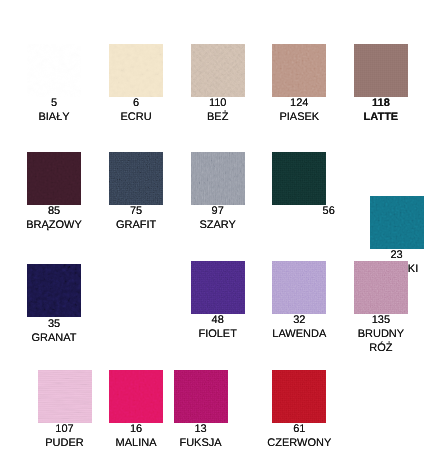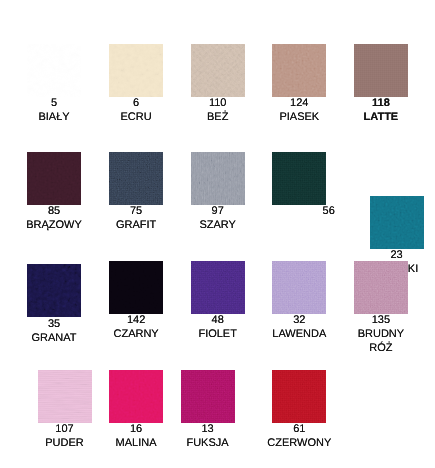--- a/index.html
+++ b/index.html
@@ -295,30 +295,20 @@
     <div class="cell" style="left: 18.5px; top: 264px;">
       <div class="swatch" style="background-color: rgb(25, 21, 69);">
         <div class="tex tex-mottle"></div>
         <div class="wv wv-mottle"></div>
       </div>
       <div class="labels">
         <div class="code">35</div>
         <div class="name">GRANAT</div>
       </div>
     </div>
-    <div class="cell" style="left: 100.6px; top: 260.7px;">
-      <div class="swatch" style="background-color: rgb(10, 5, 16);">
-        <div class="tex tex-soft"></div>
-        <div class="wv wv-soft"></div>
-      </div>
-      <div class="labels">
-        <div class="code">142</div>
-        <div class="name">CZARNY</div>
-      </div>
-    </div>
     <div class="cell" style="left: 182.2px; top: 260.7px;">
       <div class="swatch" style="background-color: rgb(75, 41, 135);">
         <div class="tex tex-weave"></div>
         <div class="wv wv-weave"></div>
       </div>
       <div class="labels">
         <div class="code">48</div>
         <div class="name">FIOLET</div>
       </div>
     </div>
@@ -355,21 +345,21 @@
     <div class="cell" style="left: 100.6px; top: 369.8px;">
       <div class="swatch" style="background-color: rgb(226, 22, 100);">
         <div class="tex tex-soft"></div>
         <div class="wv wv-soft"></div>
       </div>
       <div class="labels">
         <div class="code">16</div>
         <div class="name">MALINA</div>
       </div>
     </div>
-    <div class="cell" style="left: 172px; top: 369.8px;">
+    <div class="cell" style="left: 165px; top: 369.8px;">
       <div class="swatch" style="background-color: rgb(176, 17, 102);">
         <div class="tex tex-weave"></div>
         <div class="wv wv-weave"></div>
       </div>
       <div class="labels">
         <div class="code">13</div>
         <div class="name">FUKSJA</div>
       </div>
     </div>
     <div class="cell" style="left: 263.8px; top: 369.8px;">

